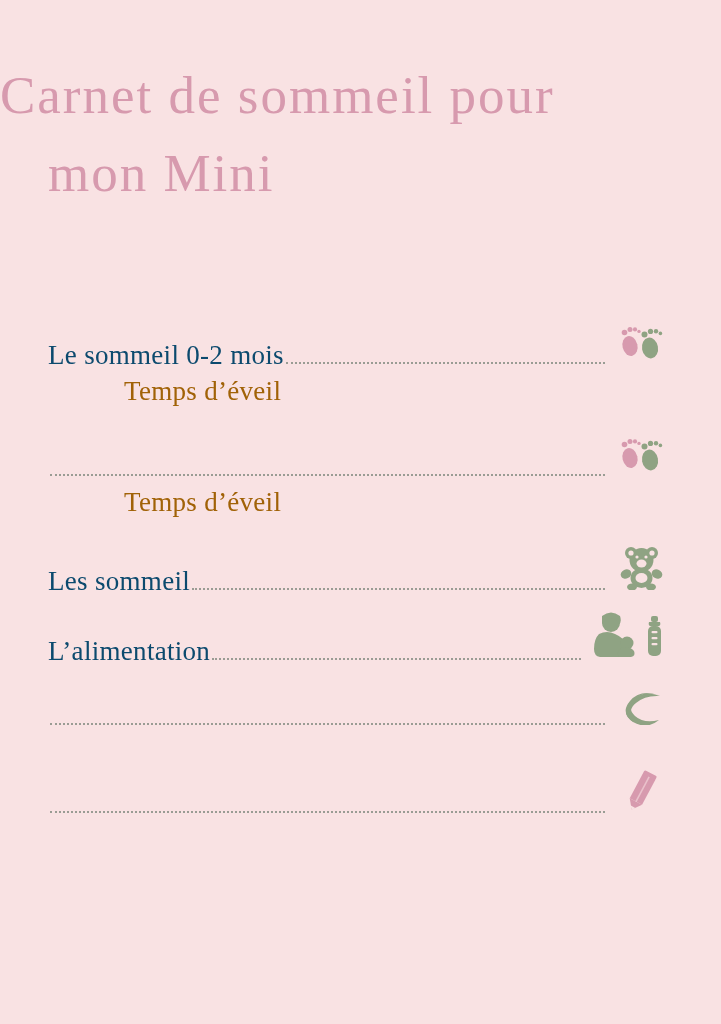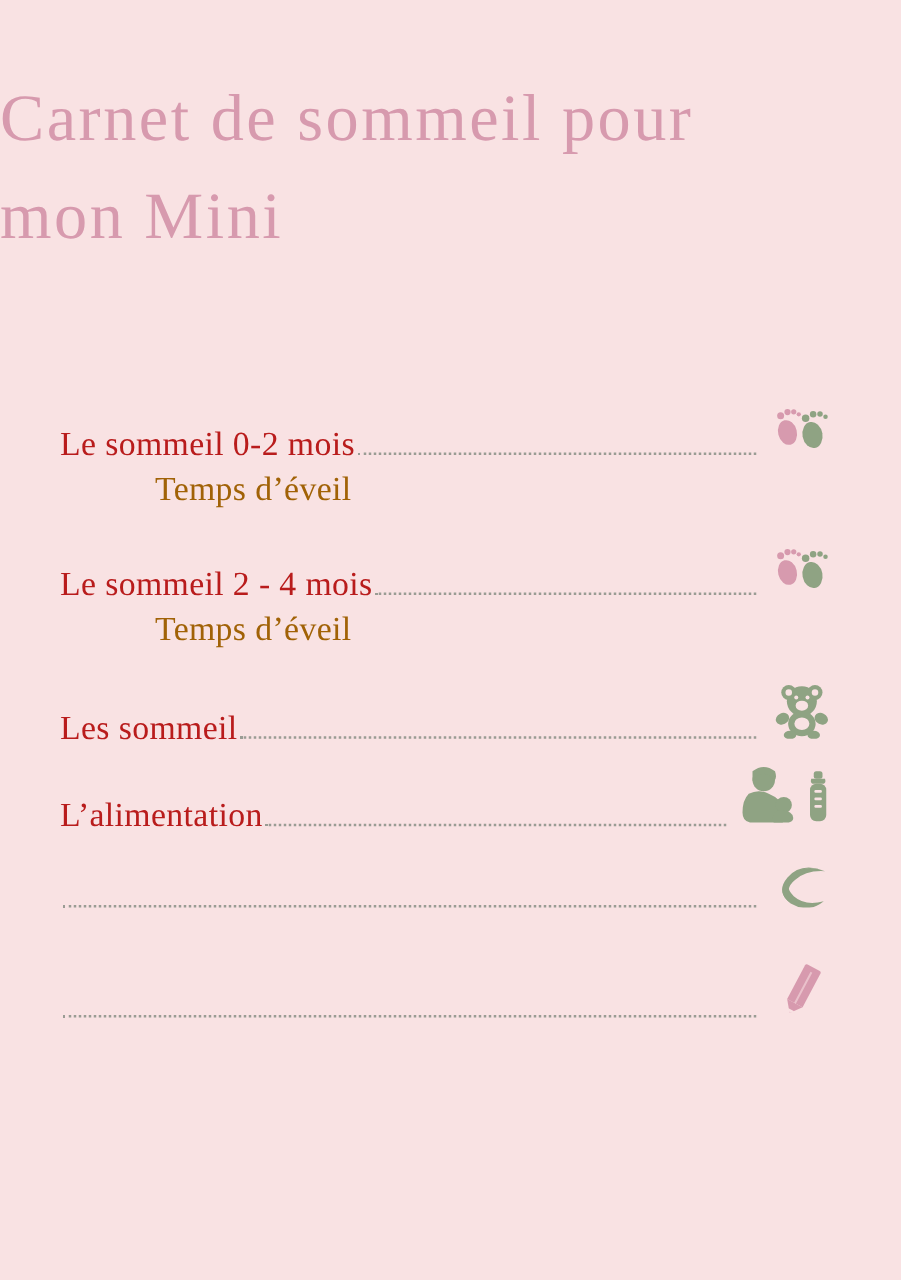--- a/index.html
+++ b/index.html
@@ -33,40 +33,41 @@
     font-family: "Liberation Serif", serif;
     font-size: 53px;
     line-height: 78px;
     letter-spacing: 2px;
     color: #d79aae;
     font-weight: 400;
     white-space: nowrap;
   }
   .title-line.line2 {
     letter-spacing: 2px;
+    margin-left: 48px;
   }
 
   
   .toc {
     position: absolute;
     top: 320px;
     left: 48px;
     width: 625px;
   }
 
   .toc-entry {
     position: relative;
     display: flex;
     align-items: baseline;
     width: 100%;
   }
 
   .toc-label {
     font-size: 27px;
-    color: #b91c1c;
+    color: #0c4a6e;
     white-space: nowrap;
     line-height: 34px;
     letter-spacing: 0.3px;
   }
 
   .dots {
     flex: 1 1 auto;
     border-bottom: 2px dotted #9a9c94;
     margin: 0 2px 7px 2px;
     height: 1px;
@@ -130,21 +131,20 @@
             <circle cx="41.4" cy="9.4" r="1.8"></circle>
           </g>
         </svg>
       </span>
     </div>
     <div class="sub-entry">Temps d’éveil</div>
 
     <div class="gap-med"></div>
 
     <div class="toc-entry">
-      <span class="toc-label">Le sommeil 2 - 4 mois</span>
       <span class="dots"></span>
       <span class="icon-slot">
         <svg width="46" height="40" viewBox="0 0 46 40" aria-hidden="true">
           <g fill="#d79aae">
             <ellipse cx="11" cy="22" rx="7.5" ry="10" transform="rotate(-14 11 22)"></ellipse>
             <circle cx="5.5" cy="8.5" r="2.8"></circle>
             <circle cx="11" cy="5.6" r="2.5"></circle>
             <circle cx="16" cy="5.4" r="2.1"></circle>
             <circle cx="20" cy="7.4" r="1.7"></circle>
           </g>

